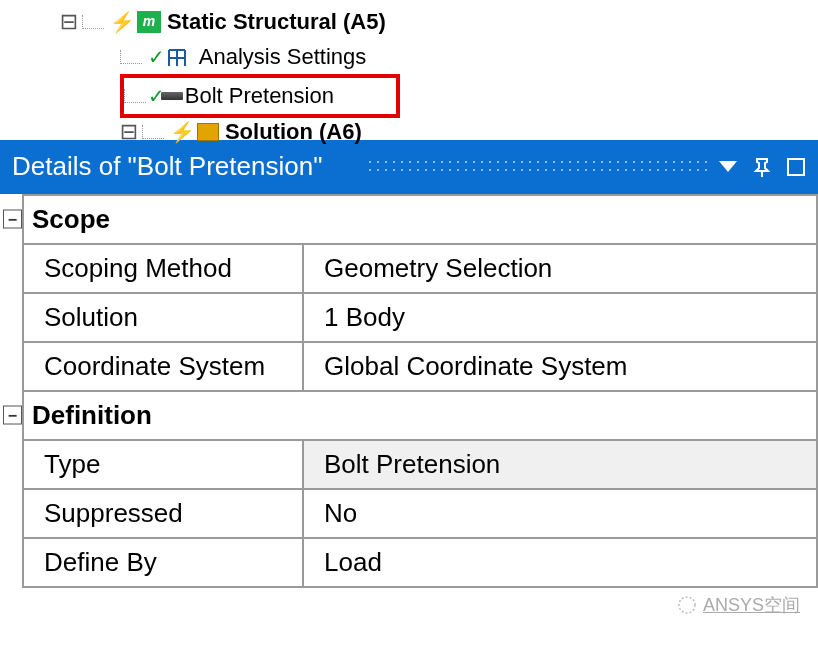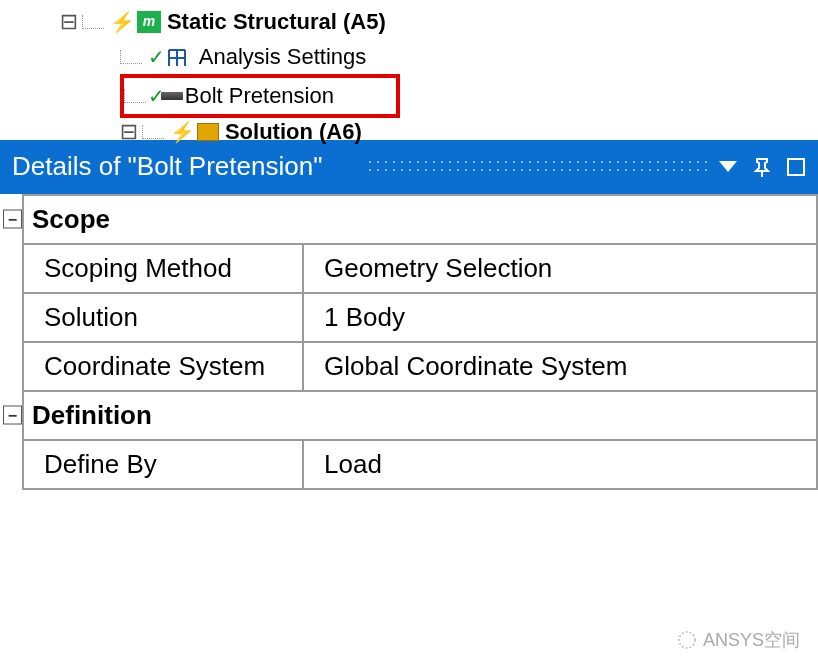--- a/index.html
+++ b/index.html
@@ -61,24 +61,25 @@
       font-size: 16px; line-height: 1; color: #333;
     }
     .readonly { background: #f0f0f0; }
     .red-row td { border: 4px solid #e20000 !important; }
     .checkbox-empty {
       width: 20px; height: 20px; border: 2px solid #888; display: inline-block; margin-right: 10px; vertical-align: -3px;
     }
 
     .watermark {
       position: absolute;
-      right: 18px; bottom: 16px;
+      right: 18px; bottom: 51px;
       color: #aaa; font-size: 18px;
       display: flex; align-items: center; gap: 6px;
       pointer-events: none;
+      text-decoration: underline;
     }
   </style>
 </head>
 <body>
 
 <div class="tree">
   <div class="tree-row">
     <span class="expander">⊟</span>
     <span class="dotted"></span>
     <span class="icon lightning">⚡</span>
@@ -169,20 +170,28 @@
           <td>Global Coordinate System</td>
         </tr>
 
         <tr class="section">
           <td colspan="2" style="position:relative;">
             <span class="collapse-box">−</span>
             <span>Definition</span>
           </td>
         </tr>
         <tr>
+          <td>Type</td>
+          <td class="readonly">Bolt Pretension</td>
+        </tr>
+        <tr>
+          <td>Suppressed</td>
+          <td>No</td>
+        </tr>
+        <tr>
           <td>Define By</td>
           <td>Load</td>
         </tr>
       </tbody>
     </table>
   </div>
 </div>
 
 <div class="watermark">
   <svg width="20" height="20" viewBox="0 0 20 20">

